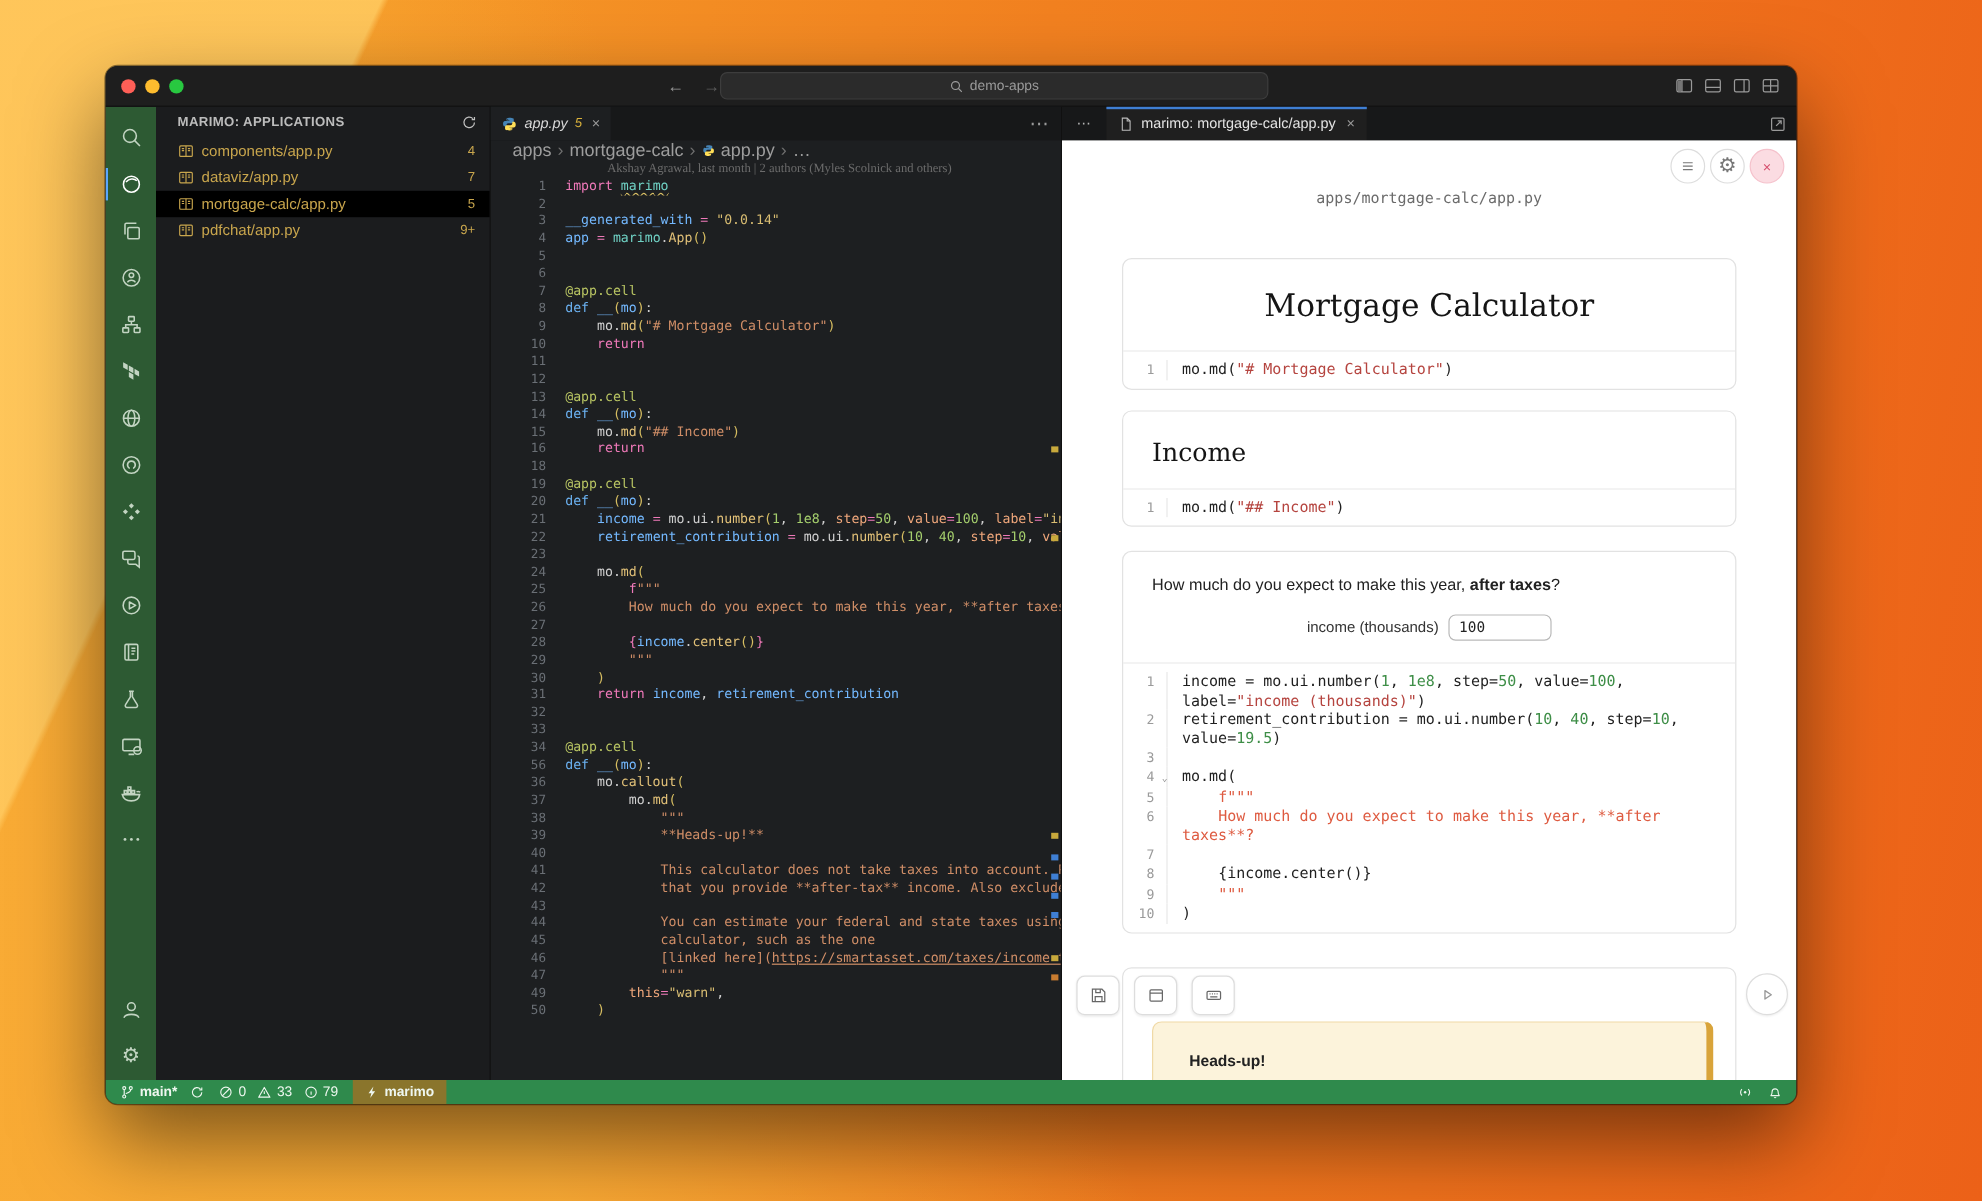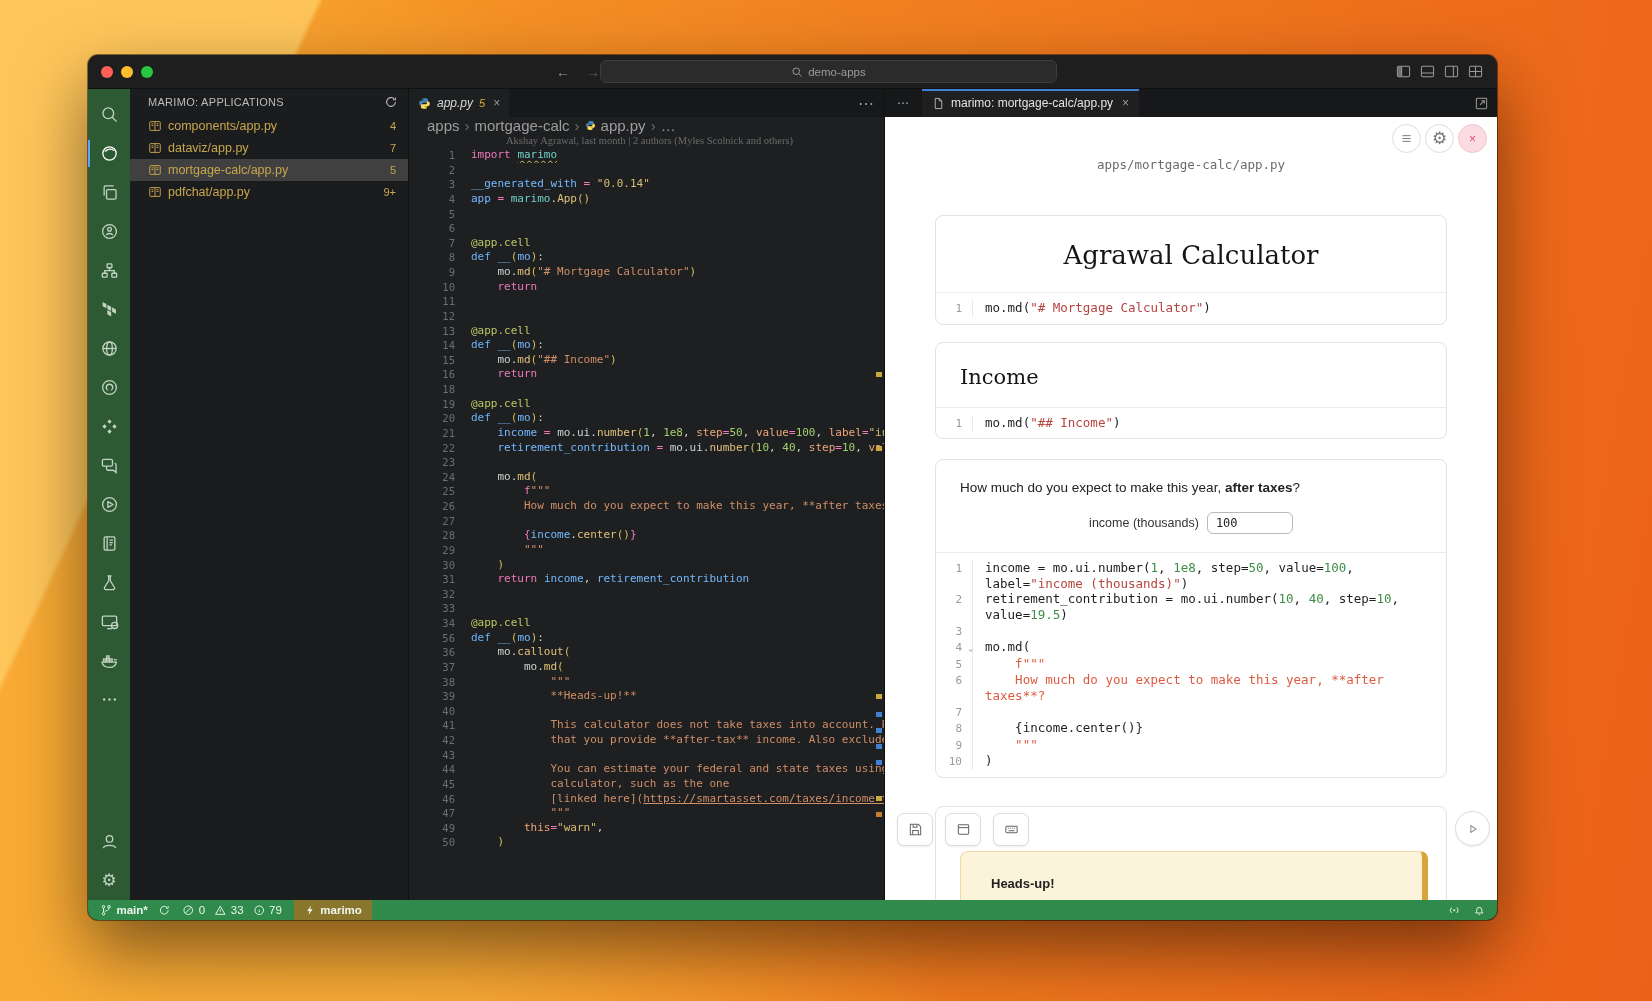--- a/index.html
+++ b/index.html
@@ -32,27 +32,27 @@
   .ab-item{width:42px;height:39px;display:flex;align-items:center;justify-content:center;
            color:#c2d4c2;position:relative;}
   .ab-item svg{width:19px;height:19px;}
   .ab-item.active{color:#fff;}
   .ab-item.active::before{content:"";position:absolute;left:0;top:6px;bottom:6px;width:2px;background:#58a6ff;}
   .ab-spacer{flex:1;}
   .ab-uni{font-size:17px;line-height:1;font-family:"DejaVu Sans",sans-serif;}
   
   .sidebar{width:278px;background:#1b1c1e;flex:0 0 auto;border-right:1px solid #111;}
   .sb-header{height:26px;display:flex;align-items:center;padding:0 10px 0 18px;color:#bcbcbc;
-             font-size:11px;font-weight:400;letter-spacing:.3px;}
+             font-size:11px;font-weight:700;letter-spacing:.3px;}
   .sb-header .flex{flex:1}
   .sb-refresh{color:#c0c0c0;}
   .sb-refresh svg{width:14px;height:14px;}
   .sb-item{height:22px;display:flex;align-items:center;padding:0 12px 0 18px;color:#c9a64d;
            font-size:12.5px;gap:6px;}
-  .sb-item.selected{background:#404040;}
+  .sb-item.selected{background:#000000;}
   .sb-item .lbl{flex:1;}
   .sb-item .badge{font-size:11px;color:#c9a64d;}
   .sb-item svg{width:14px;height:14px;flex:0 0 auto;}
   
   .editorgroup{flex:1 1 auto;display:flex;flex-direction:column;min-width:0;background:#1d1f21;position:relative;}
   .tabbar{height:28px;background:#171819;display:flex;align-items:stretch;flex:0 0 auto;}
   .tab{background:#1d1f21;display:flex;align-items:center;padding:0 9px;gap:6px;color:#d8d8d8;
        font-size:12px;position:relative;}
   .tab .pyicon{width:13px;height:13px;}
   .tab .tname{font-style:italic;}
@@ -485,21 +485,21 @@
           </div>
           <div class="wv-btn">
               <span class="ab-uni">⚙</span>
             </div>
           <div class="wv-btn close">×</div>
         </div>
 
         <div class="wv-filename">apps/mortgage-calc/app.py</div>
 
         <div class="card c1">
-          <div class="card-title-center">Agrawal Calculator</div>
+          <div class="card-title-center">Mortgage Calculator</div>
           <div class="card-code" id="wcode0">
               <div class="wrow">
                 <span class="wln">1</span>
                 <span class="wgut"></span>
                 <span class="wtxt"><span class="wd">mo.md(</span><span class="ws">"# Mortgage Calculator"</span><span class="wd">)</span></span>
               </div>
             </div>
         </div>
 
         <div class="card c2">

